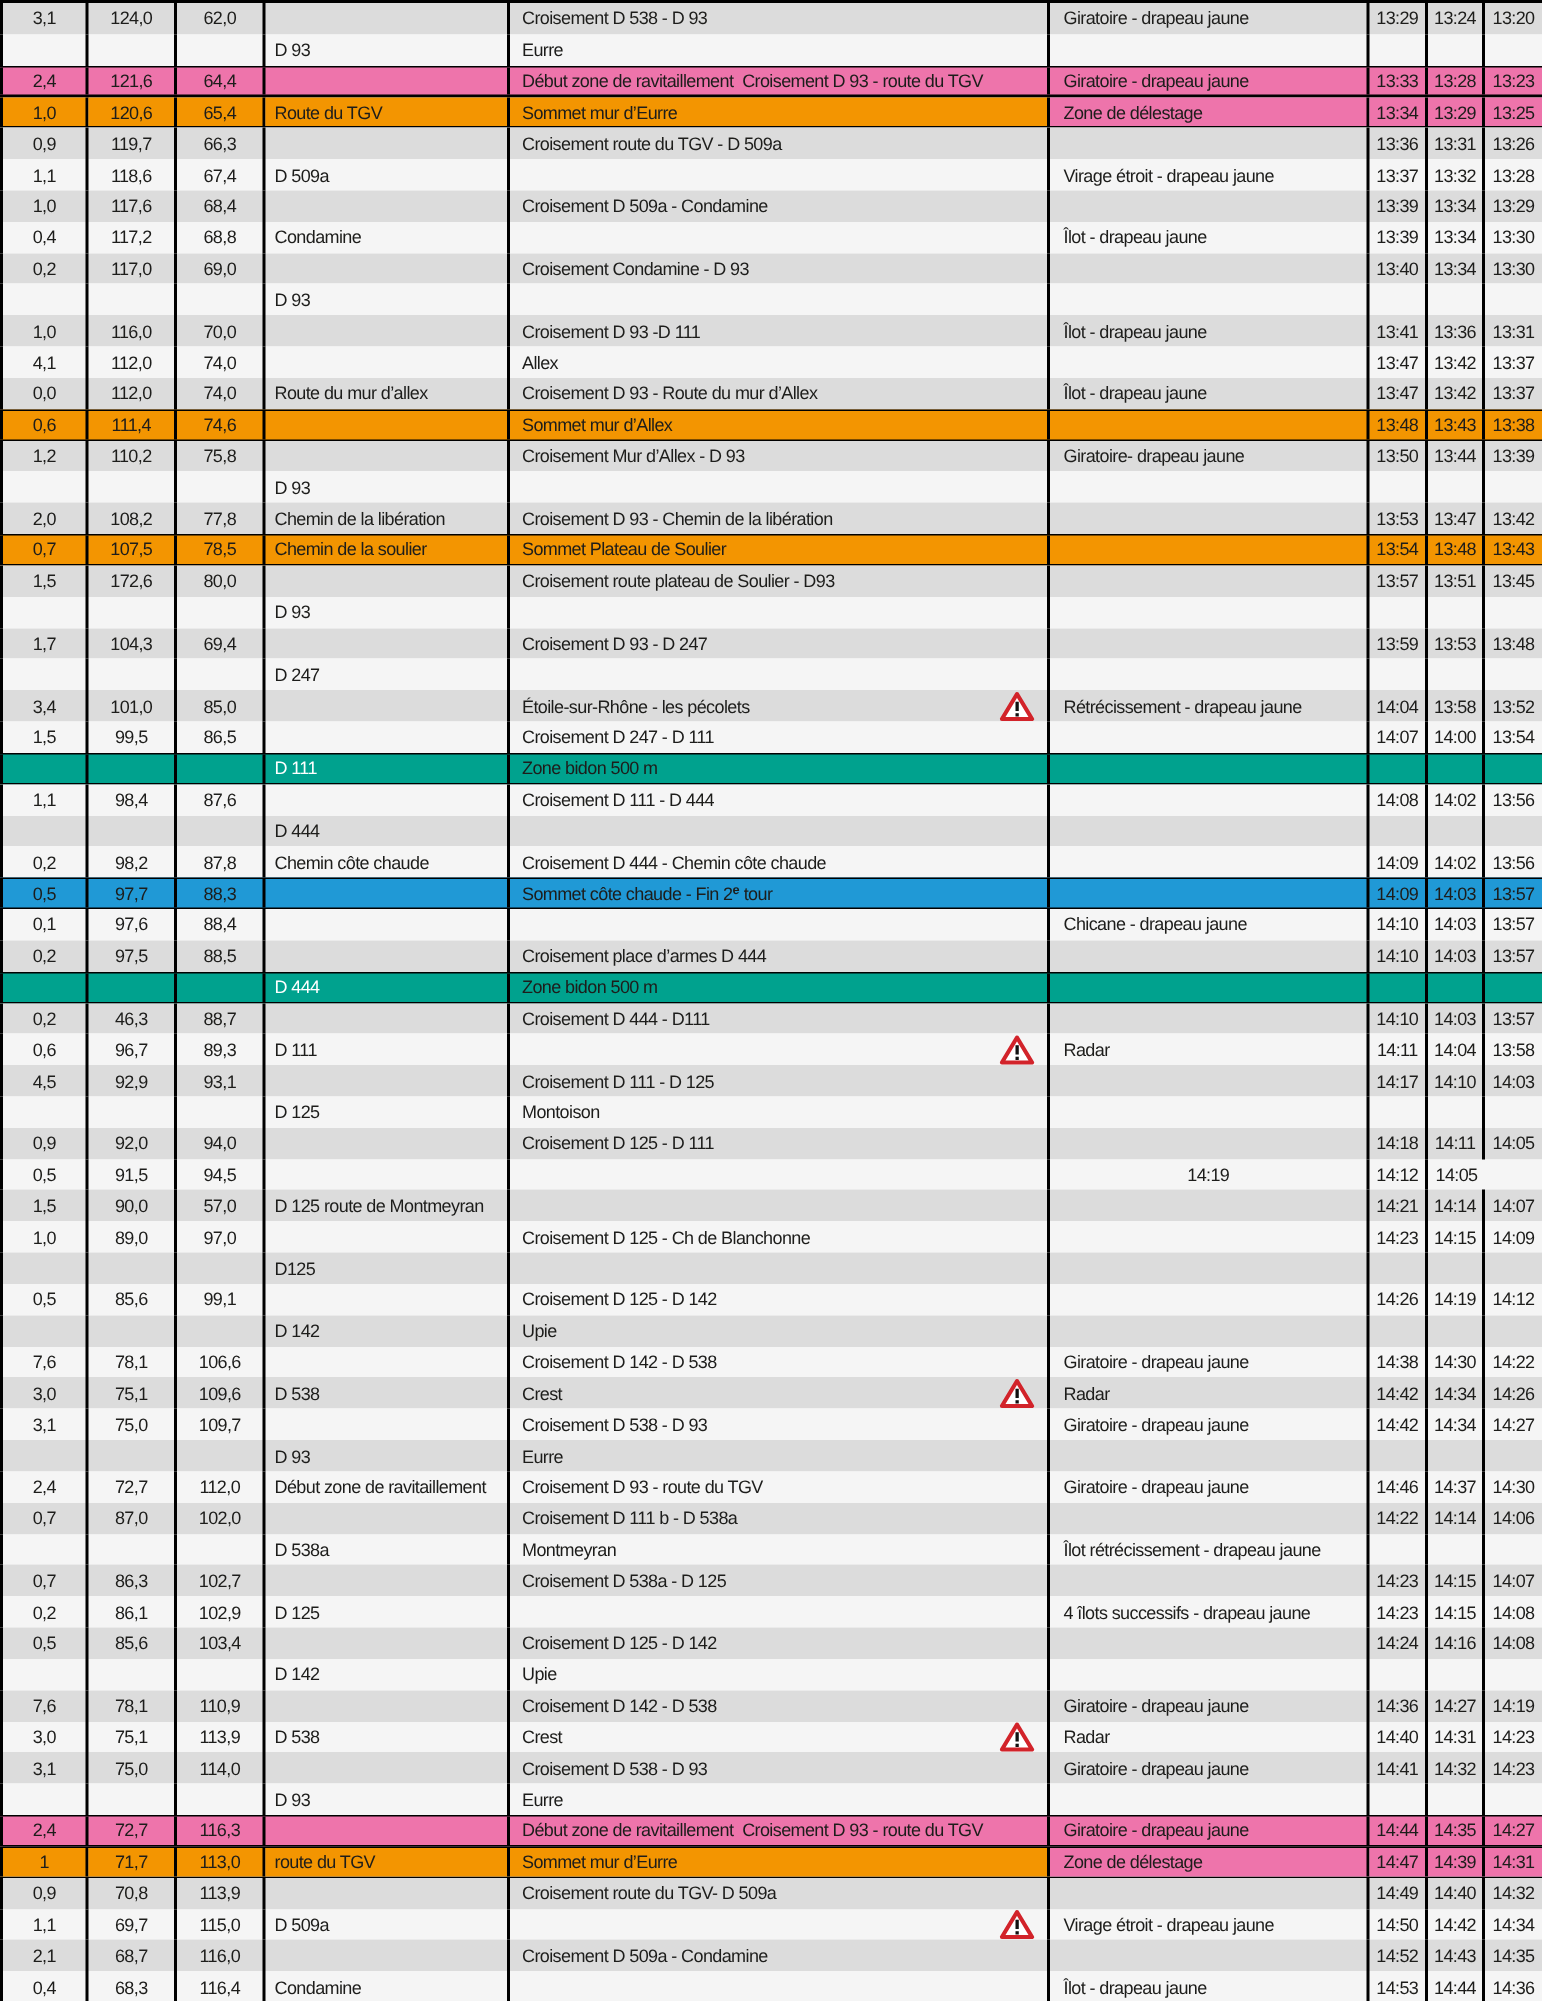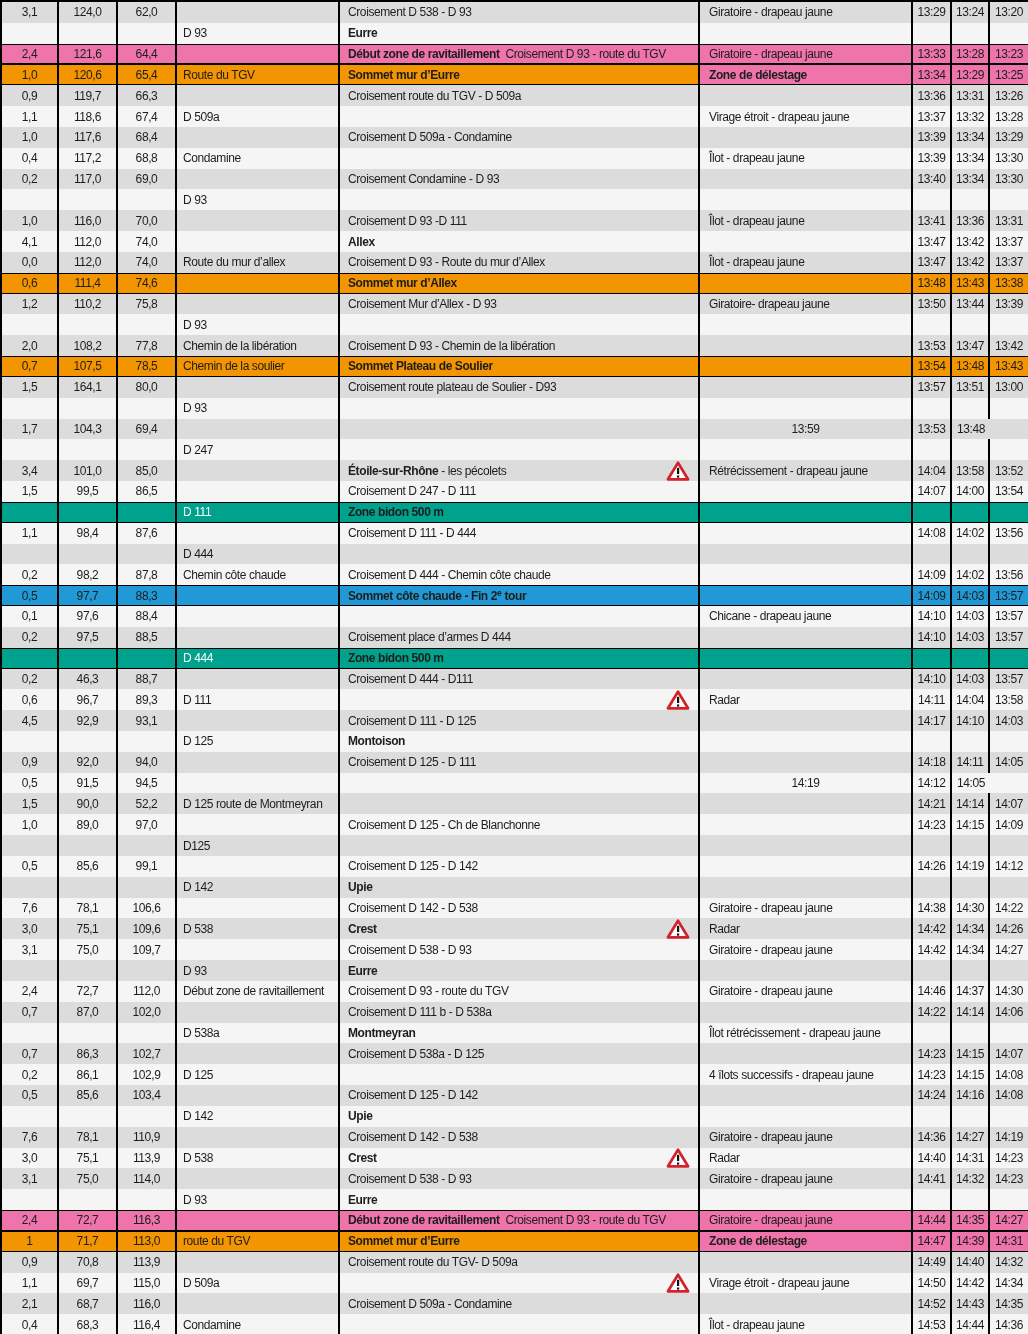--- a/index.html
+++ b/index.html
@@ -36,21 +36,21 @@
     align-items:center;
     overflow:hidden;
     white-space:nowrap;
   }
   .c:first-child{border-left:2px solid #000;}
   .c:last-child{border-right:none;}
   .num,.time{justify-content:center;}
   .c4{padding-left:6px;}
   .c5{padding-left:8px;position:relative;white-space:pre;}
   .c6{padding-left:9px;}
-  .b{font-weight:bold;}
+  .b{font-weight:normal;}
   .row.teal .c4{color:#ffffff;}
   sup.supseg{align-self:flex-start;font-size:8.5px;font-weight:bold;margin-top:2px;letter-spacing:-0.2px;}
   .warn-wrap{
     position:absolute;
     right:8px;
     top:50%;
     transform:translateY(-50%);
     display:flex;
   }
 </style>
@@ -251,45 +251,46 @@
       <div class="c num">78,5</div>
       <div class="c c4">Chemin de la soulier</div>
       <div class="c c5"><span class="b">Sommet Plateau de Soulier</span></div>
       <div class="c c6"></div>
       <div class="c time">13:54</div>
       <div class="c time">13:48</div>
       <div class="c time">13:43</div>
     </div>
     <div class="row g">
       <div class="c num">1,5</div>
-      <div class="c num">164,1</div>
+      <div class="c num">172,6</div>
       <div class="c num">80,0</div>
       <div class="c c4"></div>
       <div class="c c5"><span>Croisement route plateau de Soulier - D93</span></div>
       <div class="c c6"></div>
       <div class="c time">13:57</div>
       <div class="c time">13:51</div>
-      <div class="c time">13:00</div>
+      <div class="c time">13:45</div>
     </div>
     <div class="row w">
       <div class="c num"></div>
       <div class="c num"></div>
       <div class="c num"></div>
       <div class="c c4">D 93</div>
       <div class="c c5"></div>
       <div class="c c6"></div>
       <div class="c time"></div>
       <div class="c time"></div>
       <div class="c time"></div>
     </div>
     <div class="row g">
       <div class="c num">1,7</div>
       <div class="c num">104,3</div>
       <div class="c num">69,4</div>
       <div class="c c4"></div>
+      <div class="c c5"><span>Croisement D 93 - D 247</span></div>
       <div class="c c6"></div>
       <div class="c time">13:59</div>
       <div class="c time">13:53</div>
       <div class="c time">13:48</div>
     </div>
     <div class="row w">
       <div class="c num"></div>
       <div class="c num"></div>
       <div class="c num"></div>
       <div class="c c4">D 247</div>
@@ -478,21 +479,21 @@
       <div class="c num">94,5</div>
       <div class="c c4"></div>
       <div class="c c6"></div>
       <div class="c time">14:19</div>
       <div class="c time">14:12</div>
       <div class="c time">14:05</div>
     </div>
     <div class="row g">
       <div class="c num">1,5</div>
       <div class="c num">90,0</div>
-      <div class="c num">52,2</div>
+      <div class="c num">57,0</div>
       <div class="c c4">D 125 route de Montmeyran</div>
       <div class="c c5"></div>
       <div class="c c6"></div>
       <div class="c time">14:21</div>
       <div class="c time">14:14</div>
       <div class="c time">14:07</div>
     </div>
     <div class="row w">
       <div class="c num">1,0</div>
       <div class="c num">89,0</div>

